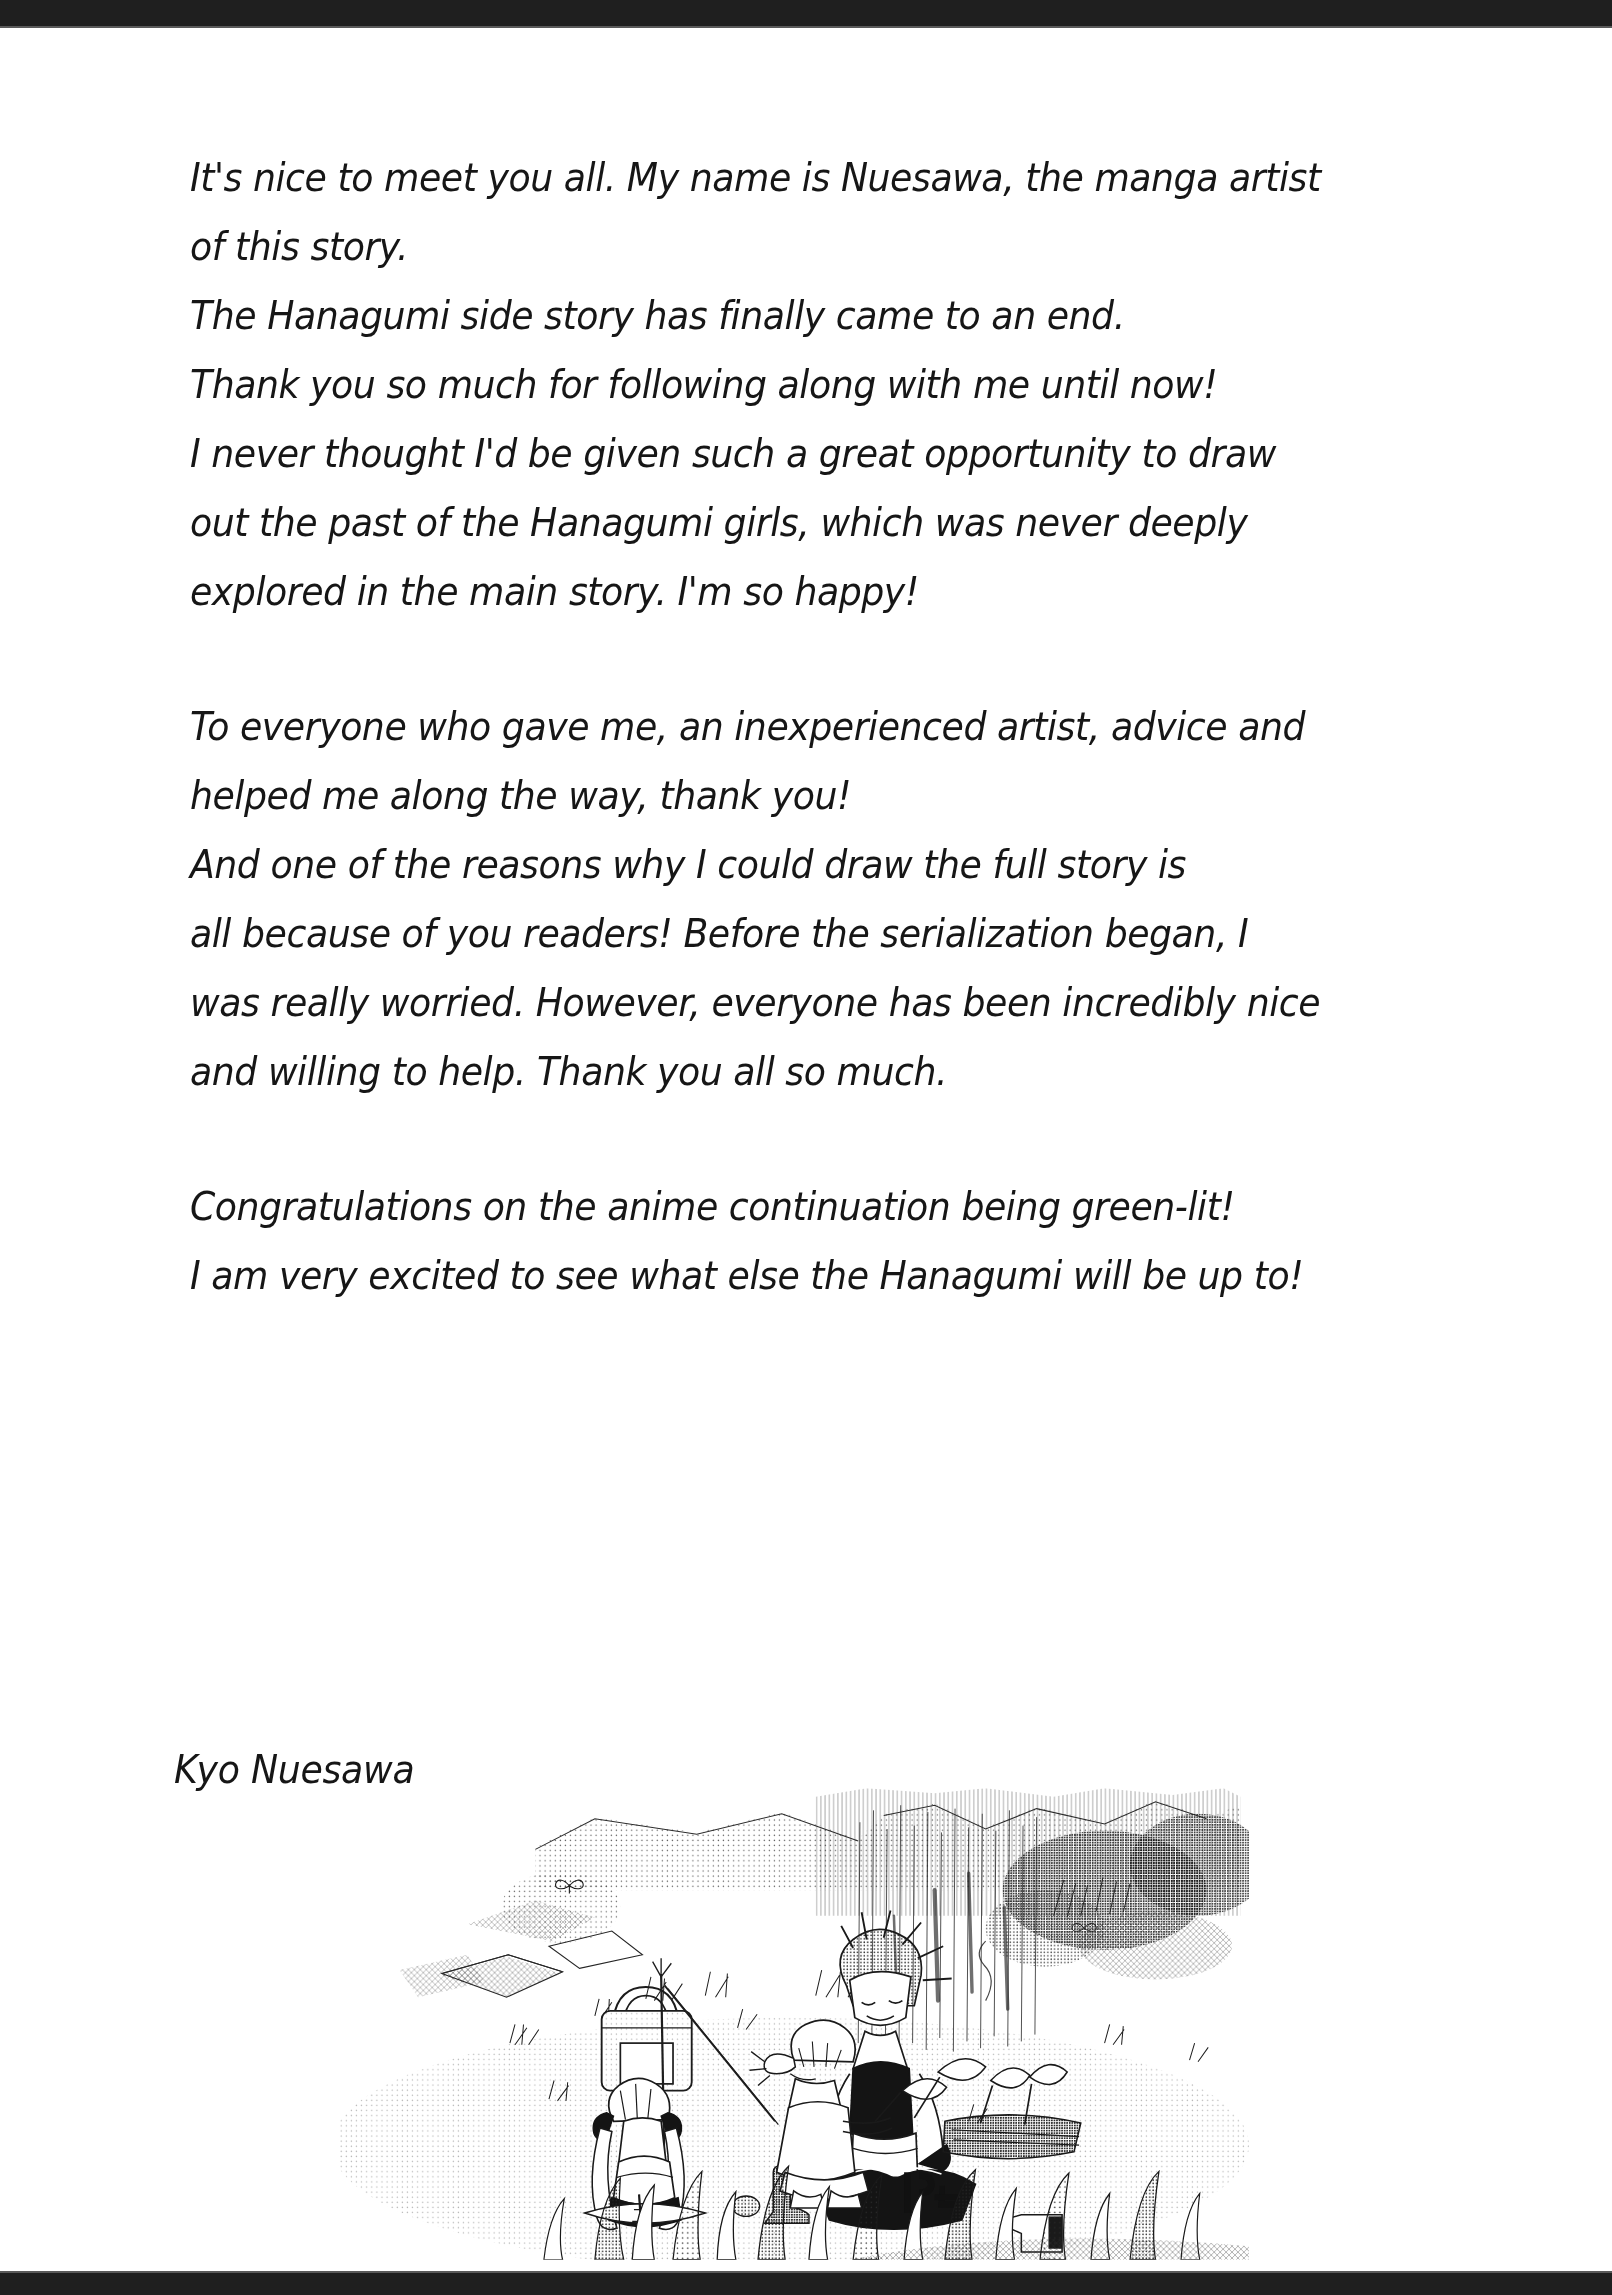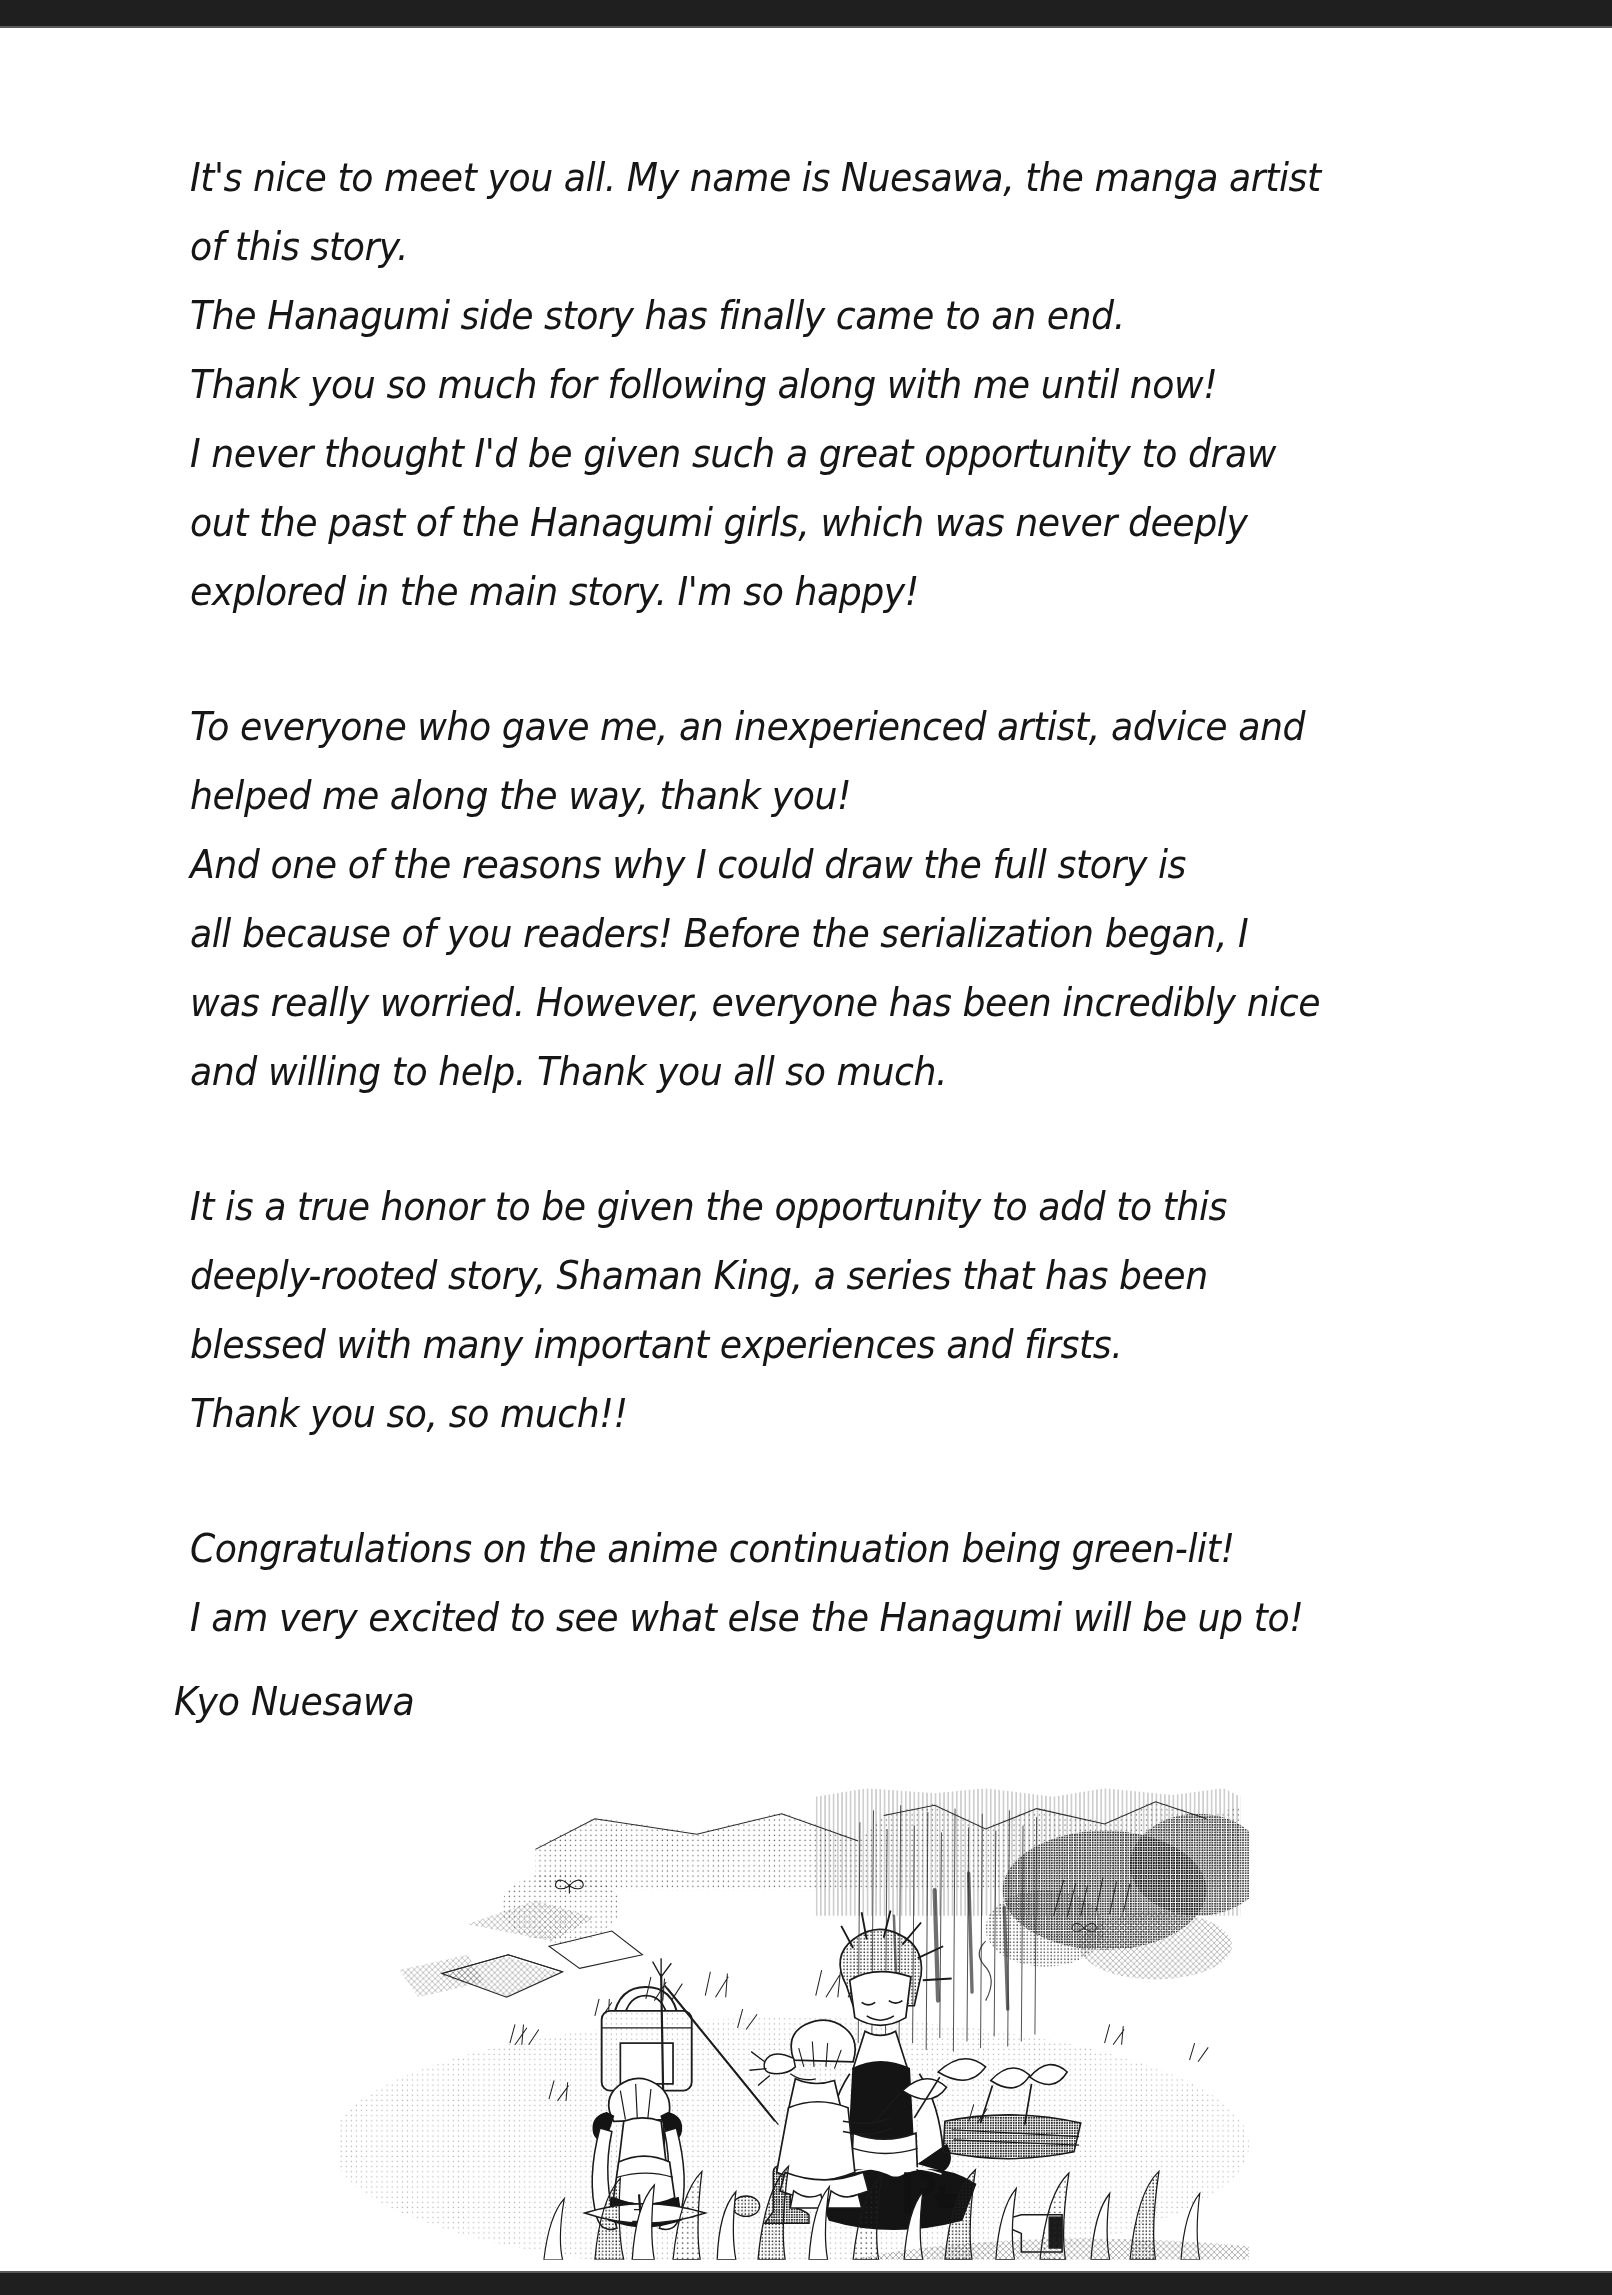--- a/index.html
+++ b/index.html
@@ -54,21 +54,21 @@
     letter-spacing: -0.5px;
     color: #161616;
     white-space: nowrap;
     transform: scaleX(0.93);
     transform-origin: left center;
   }
 
   .signature-block {
     position: absolute;
     left: 174px;
-    top: 1676px;
+    top: 1744px;
   }
   .signature {
     font-family: "DejaVu Sans", sans-serif;
     font-style: italic;
     font-size: 39px;
     line-height: 51px;
     color: #161616;
     letter-spacing: -0.3px;
     transform: scaleX(0.93);
     transform-origin: left center;
@@ -113,26 +113,20 @@
 
     <div class="para">
       <div class="line">To everyone who gave me, an inexperienced artist, advice and</div>
       <div class="line">helped me along the way, thank you!</div>
       <div class="line">And one of the reasons why I could draw the full story is</div>
       <div class="line">all because of you readers! Before the serialization began, I</div>
       <div class="line">was really worried. However, everyone has been incredibly nice</div>
       <div class="line">and willing to help. Thank you all so much.</div>
     </div>
 
-    <div class="para">
-      <div class="line">It is a true honor to be given the opportunity to add to this</div>
-      <div class="line">deeply-rooted story, Shaman King, a series that has been</div>
-      <div class="line">blessed with many important experiences and firsts.</div>
-      <div class="line">Thank you so, so much!!</div>
-    </div>
 
     <div class="para">
       <div class="line">Congratulations on the anime continuation being green-lit!</div>
       <div class="line">I am very excited to see what else the Hanagumi will be up to!</div>
     </div>
 
   </div>
 
   <div class="signature-block">
     <div class="signature">Kyo Nuesawa</div>

